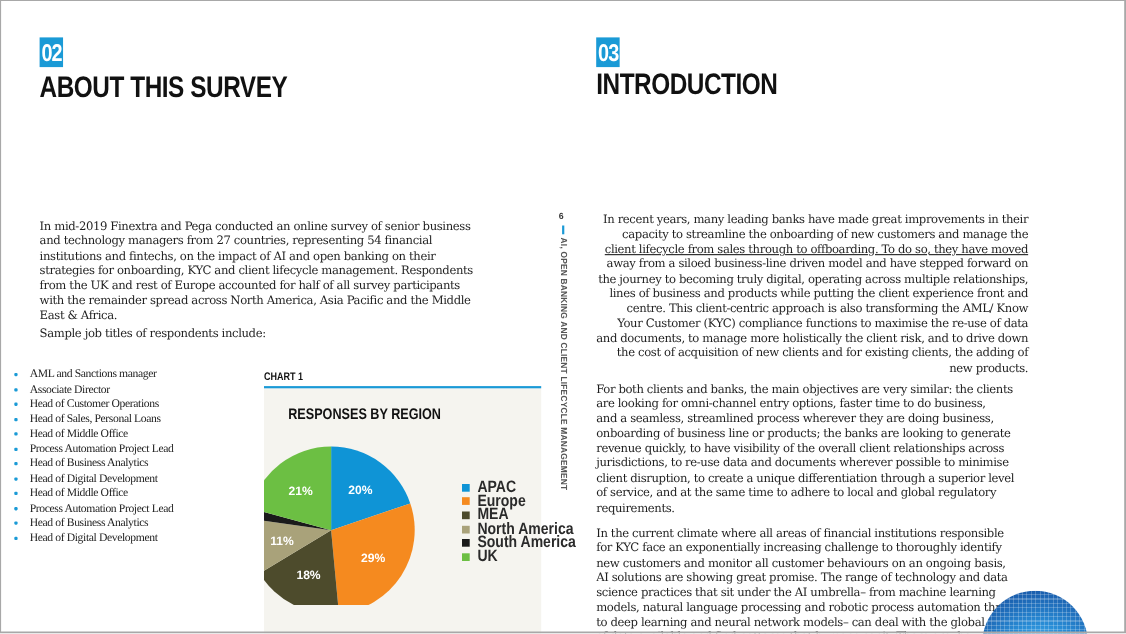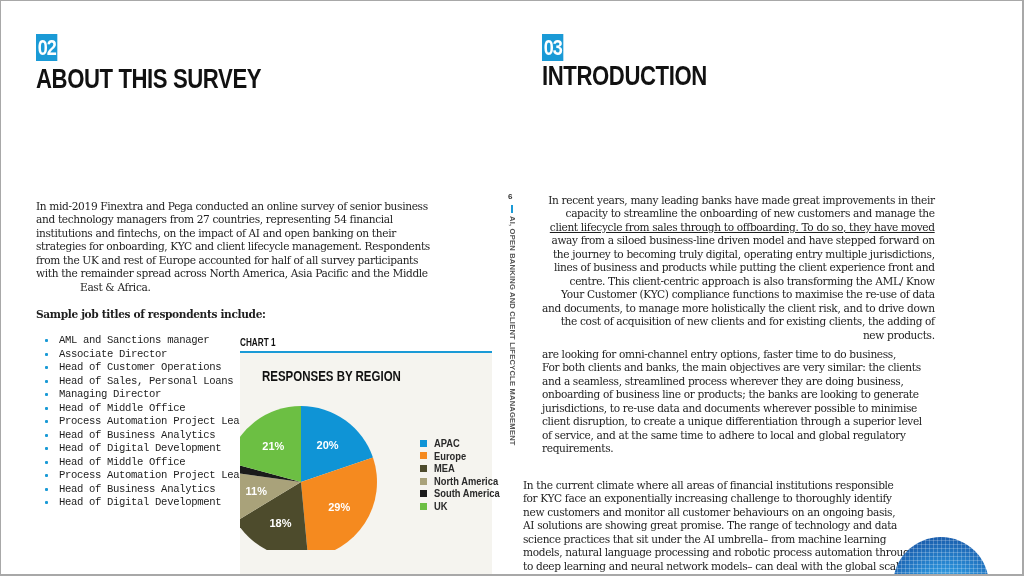--- a/index.html
+++ b/index.html
@@ -5,30 +5,30 @@
   * { box-sizing: border-box; margin: 0; padding: 0; }
   html, body { width: 1024px; height: 576px; overflow: hidden; background: #ffffff; }
   body { position: relative; font-family: "DejaVu Serif", serif; color: #1a1a1a; }
   .frame { position: absolute; left: 0; top: 0; width: 1024px; height: 576px; border: 1px solid #a8a8a8; border-right-width: 2px; border-bottom-width: 2px; pointer-events: none; }
 
   .sec-num { position: absolute; display: inline-block; background: #1a9ad6; color: #fff; font-family: "Liberation Sans", sans-serif; font-weight: bold; font-size: 22px; line-height: 27px; height: 27px; padding: 0 2px; letter-spacing: -1px; transform: scaleX(0.82); transform-origin: left top; }
   .sec-title { position: absolute; font-family: "Liberation Sans", sans-serif; font-weight: bold; font-size: 27px; line-height: 28px; color: #111; letter-spacing: -0.5px; transform: scaleX(0.82); transform-origin: left top; white-space: nowrap; }
 
   .para { position: absolute; font-family: "DejaVu Serif", serif; font-size: 10.6px; line-height: 13.45px; color: #1e1e1e; letter-spacing: -0.35px; }
 
-  .job-list { position: absolute; left: 44px; top: 334px; list-style: none; font-family: Liberation Mono, monospace; font-size: 10.6px; line-height: 13.5px; color: #1e1e1e; letter-spacing: -0.35px; }
+  .job-list { position: absolute; left: 12px; top: 334px; list-style: none; font-family: Liberation Serif, serif; font-size: 10.6px; line-height: 13.5px; color: #1e1e1e; letter-spacing: -0.35px; }
   .job-list li { position: relative; padding-left: 15px; white-space: nowrap; }
   .job-list li .bullet { position: absolute; left: 1px; top: 5px; width: 3px; height: 3px; background: #1a9ad6; border-radius: 1px; }
 
   .chart-label { position: absolute; left: 240px; top: 337px; font-family: "Liberation Sans", sans-serif; font-weight: bold; font-size: 10px; color: #111; transform: scaleX(0.82); transform-origin: left top; }
   .chart-rule { position: absolute; left: 240px; top: 351px; width: 252px; height: 2px; background: #1a9ad6; }
   .chart-panel { position: absolute; left: 240px; top: 353px; width: 252px; height: 223px; background: #f5f4ef; }
   .chart-title { position: absolute; left: 262px; top: 368px; font-family: "Liberation Sans", sans-serif; font-weight: bold; font-size: 14px; color: #111; transform: scaleX(0.82); transform-origin: left top; white-space: nowrap; }
   svg.pie { position: absolute; left: 240px; top: 390px; }
-  .legend { position: absolute; left: 420px; top: 437px; list-style: none; font-family: "Liberation Sans", sans-serif; font-weight: bold; font-size: 11px; line-height: 12.6px; color: #2a2a2a; }
+  .legend { position: absolute; left: 420px; top: 437px; list-style: none; font-family: "Liberation Sans", sans-serif; font-weight: bold; font-size: 15px; line-height: 12.6px; color: #2a2a2a; }
   .legend li { display: flex; align-items: center; white-space: nowrap; }
   .legend .sw { width: 7px; height: 7px; margin-right: 7px; display: inline-block; }
   .legend .lt { display: inline-block; transform: scaleX(0.85); transform-origin: left center; }
   .page-num { position: absolute; left: 508px; top: 192px; font-family: "Liberation Sans", sans-serif; font-weight: bold; font-size: 8px; color: #333; }
   .spine-rule { position: absolute; left: 511px; top: 205px; width: 2px; height: 8px; background: #1a9ad6; }
   .spine-text { position: absolute; left: 508px; top: 216px; writing-mode: vertical-rl; font-family: "Liberation Sans", sans-serif; font-weight: bold; font-size: 8px; letter-spacing: 0.2px; color: #555; white-space: nowrap; transform: scaleY(0.95); transform-origin: top; }
 
   .globe { position: absolute; left: 893px; top: 537px; width: 96px; height: 96px; border-radius: 50%; overflow: hidden;
     background:
       repeating-linear-gradient(90deg, rgba(255,255,255,0.22) 0 1px, transparent 1px 4px),
@@ -41,30 +41,29 @@
 <div class="sec-num" style="left:36px; top:34px;">02</div>
 <div class="sec-title" style="left:36px; top:65px;">ABOUT THIS SURVEY</div>
 
 <div class="para" id="intro-para" style="left:36px; top:200px; width:460px;">
     <div style="white-space: nowrap;">In mid-2019 Finextra and Pega conducted an online survey of senior business</div>
     <div style="white-space: nowrap;">and technology managers from 27 countries, representing 54 financial</div>
     <div style="white-space: nowrap;">institutions and fintechs, on the impact of AI and open banking on their</div>
     <div style="white-space: nowrap;">strategies for onboarding, KYC and client lifecycle management. Respondents</div>
     <div style="white-space: nowrap;">from the UK and rest of Europe accounted for half of all survey participants</div>
     <div style="white-space: nowrap;">with the remainder spread across North America, Asia Pacific and the Middle</div>
-    <div style="white-space: nowrap; margin-left: 44px;">East &amp; Africa.</div>
+    <div style="white-space: nowrap;">East &amp; Africa.</div>
   </div>
-<div class="para" style="left:36px; top:308px; white-space:nowrap;font-weight:bold;">Sample job titles of respondents include:</div>
+<div class="para" style="left:36px; top:297px; white-space:nowrap;">Sample job titles of respondents include:</div>
 
 <ul class="job-list" id="job-list">
     <li><span class="bullet"></span><span>AML and Sanctions manager</span></li>
     <li><span class="bullet"></span><span>Associate Director</span></li>
     <li><span class="bullet"></span><span>Head of Customer Operations</span></li>
     <li><span class="bullet"></span><span>Head of Sales, Personal Loans</span></li>
-    <li><span class="bullet"></span><span>Managing Director</span></li>
     <li><span class="bullet"></span><span>Head of Middle Office</span></li>
     <li><span class="bullet"></span><span>Process Automation Project Lead</span></li>
     <li><span class="bullet"></span><span>Head of Business Analytics</span></li>
     <li><span class="bullet"></span><span>Head of Digital Development</span></li>
     <li><span class="bullet"></span><span>Head of Middle Office</span></li>
     <li><span class="bullet"></span><span>Process Automation Project Lead</span></li>
     <li><span class="bullet"></span><span>Head of Business Analytics</span></li>
     <li><span class="bullet"></span><span>Head of Digital Development</span></li>
   </ul>
 
@@ -118,39 +117,40 @@
 <div class="spine-text">AI, OPEN BANKING AND CLIENT LIFECYCLE MANAGEMENT</div>
 
 <div class="sec-num" style="left:542px; top:34px;">03</div>
 <div class="sec-title" style="left:542px; top:62px;">INTRODUCTION</div>
 
 <div class="para" id="right-para-0" style="left:542px; top:194px;text-align:right;">
     <div style="white-space: nowrap;">In recent years, many leading banks have made great improvements in their</div>
     <div style="white-space: nowrap;">capacity to streamline the onboarding of new customers and manage the</div>
     <div style="white-space: nowrap; text-decoration: underline;">client lifecycle from sales through to offboarding.  To do so, they have moved</div>
     <div style="white-space: nowrap;">away from a siloed business-line driven model and have stepped forward on</div>
-    <div style="white-space: nowrap;">the journey to becoming truly digital, operating entry multiple jurisdictions,</div>
+    <div style="white-space: nowrap;">the journey to becoming truly digital, operating across multiple relationships,</div>
     <div style="white-space: nowrap;">lines of business and products while putting the client experience front and</div>
     <div style="white-space: nowrap;">centre. This client-centric approach is also transforming the AML/ Know</div>
     <div style="white-space: nowrap;">Your Customer (KYC) compliance functions to maximise the re-use of data</div>
     <div style="white-space: nowrap;">and documents, to manage more holistically the client risk, and to drive down</div>
     <div style="white-space: nowrap; margin-left: 10px;">the cost of acquisition of new clients and for existing clients, the adding of</div>
     <div style="white-space: nowrap;">new products.</div>
   </div>
 <div class="para" id="right-para-1" style="left:542px; top:348px;">
+    <div style="white-space: nowrap;">For both clients and banks, the main objectives are very similar: the clients</div>
     <div style="white-space: nowrap;">are looking for omni-channel entry options, faster time to do business,</div>
-    <div style="white-space: nowrap;">For both clients and banks, the main objectives are very similar: the clients</div>
     <div style="white-space: nowrap;">and a seamless, streamlined process wherever they are doing business,</div>
     <div style="white-space: nowrap;">onboarding of business line or products; the banks are looking to generate</div>
+    <div style="white-space: nowrap;">revenue quickly, to have visibility of the overall client relationships across</div>
     <div style="white-space: nowrap;">jurisdictions, to re-use data and documents wherever possible to minimise</div>
     <div style="white-space: nowrap;">client disruption, to create a unique differentiation through a superior level</div>
     <div style="white-space: nowrap;">of service, and at the same time to adhere to local and global regulatory</div>
     <div style="white-space: nowrap;">requirements.</div>
   </div>
-<div class="para" id="right-para-2" style="left:523px; top:479px; height:97px; overflow:hidden;">
+<div class="para" id="right-para-2" style="left:542px; top:479px; height:97px; overflow:hidden;">
     <div style="white-space: nowrap;">In the current climate where all areas of financial institutions responsible</div>
     <div style="white-space: nowrap;">for KYC face an exponentially increasing challenge to thoroughly identify</div>
     <div style="white-space: nowrap;">new customers and monitor all customer behaviours on an ongoing basis,</div>
     <div style="white-space: nowrap;">AI solutions are showing great promise. The range of technology and data</div>
     <div style="white-space: nowrap;">science practices that sit under the AI umbrella– from machine learning</div>
     <div style="white-space: nowrap;">models, natural language processing and robotic process automation through</div>
     <div style="white-space: nowrap;">to deep learning and neural network models– can deal with the global scale</div>
     <div style="white-space: nowrap;">of data available and find patterns that humans can't. There are, however</div>
   </div>
 

